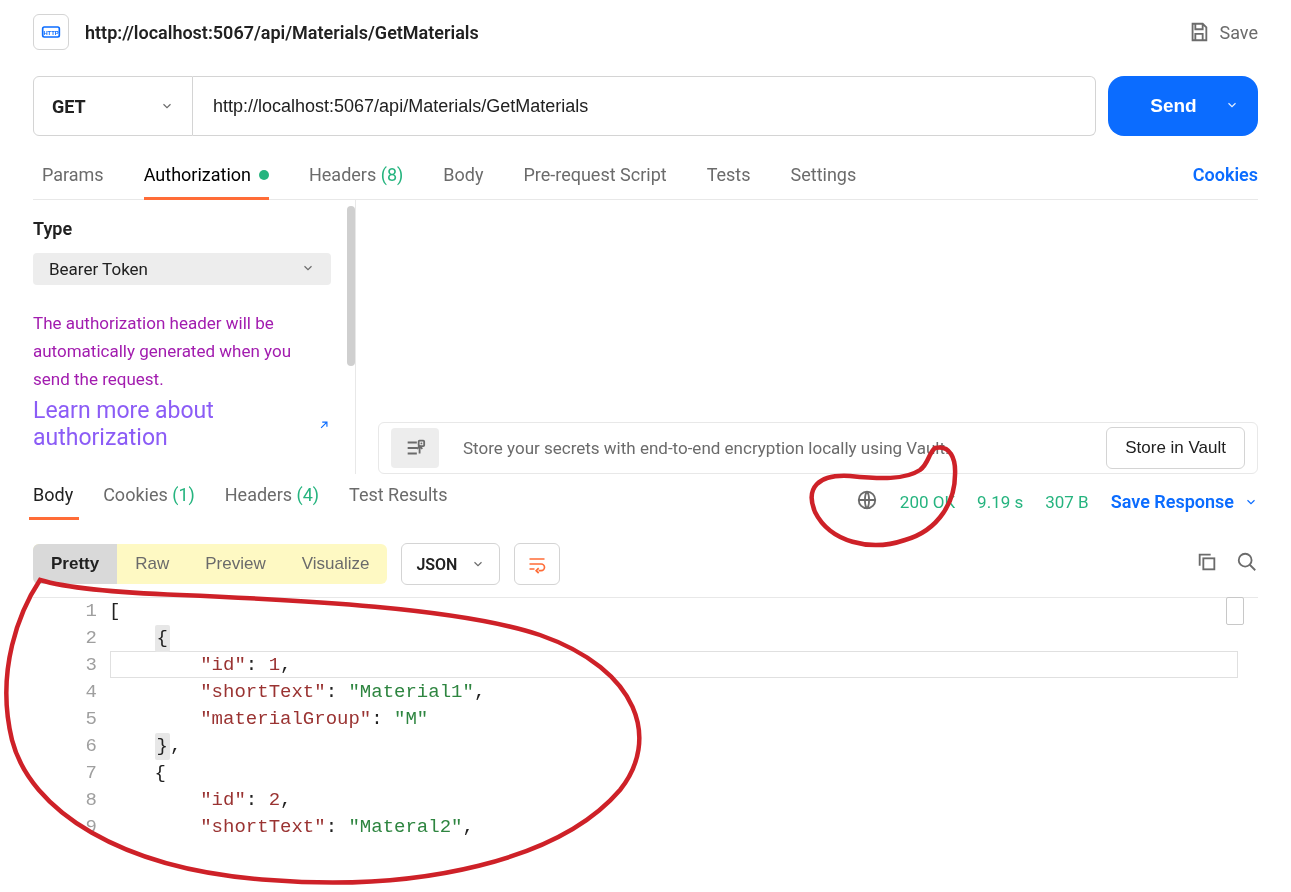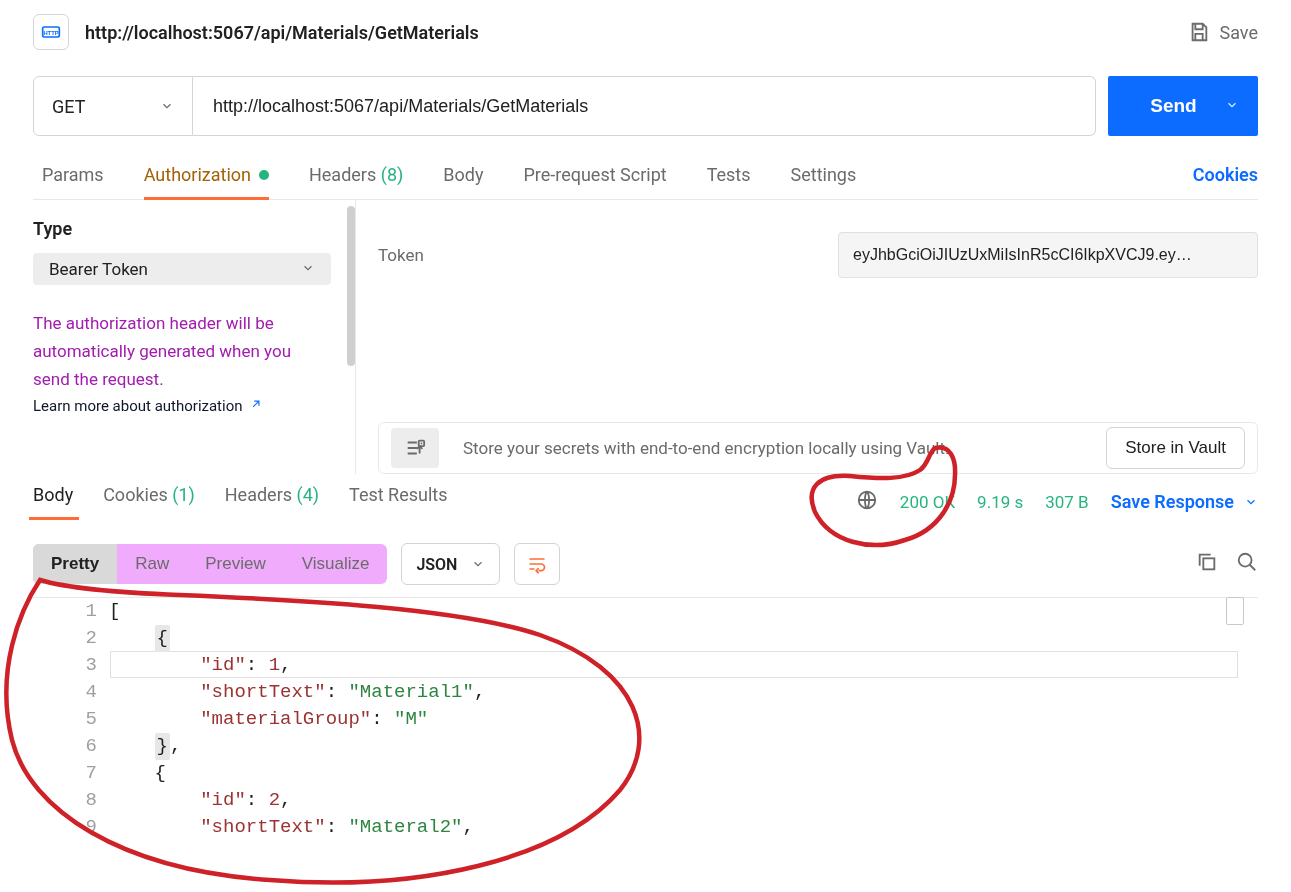--- a/index.html
+++ b/index.html
@@ -22,53 +22,53 @@
     width:36px;height:36px;border:1px solid #d4d4d4;border-radius:6px;
     display:flex;align-items:center;justify-content:center;background:#fff;
   }
   .hdr .title { font-size:18px; font-weight:600; color:#212121; flex:1; white-space:nowrap; }
   .save-btn { display:flex;align-items:center;gap:10px;font-size:18px;color:#6b6b6b;cursor:pointer; }
 
   
   .req-row { display:flex; gap:12px; margin-top:20px; height:60px; }
   .method {
     width:160px;border:1px solid #d4d4d4;border-radius:6px 0 0 6px;
-    display:flex;align-items:center;padding:0 18px;gap:8px;font-weight:400;font-size:18px;color:#212121;
+    display:flex;align-items:center;padding:0 18px;gap:8px;font-weight:700;font-size:18px;color:#212121;
     margin-right:-12px;
   }
   .method .chev { margin-left:auto; color:#6b6b6b; }
   .url {
     flex:1;border:1px solid #d4d4d4;border-left:none;border-radius:0 6px 6px 0;
     padding:0 20px;font-size:18px;color:#212121;outline:none;
   }
   .url::placeholder{color:#212121;}
   .send {
-    background:#0b6cff;color:#fff;font-weight:700;font-size:19px;border:none;border-radius:2px;
+    background:#0b6cff;color:#fff;font-weight:700;font-size:19px;border:none;border-radius:16px;
     width:150px;height:60px;display:flex;align-items:center;justify-content:center;gap:28px;cursor:pointer;padding-left:23px;
   }
 
   
   .rtabs-wrap { display:flex;align-items:center;margin-top:28px;border-bottom:1px solid #e8e8e8; }
   .rtabs { display:flex;gap:40px;font-size:18px;color:#6b6b6b;margin-left:9px; }
   .rtab { padding-bottom:14px;cursor:pointer;position:relative;white-space:nowrap; }
-  .rtab.active { color:#a16207; }
+  .rtab.active { color:#000000; }
   .rtab.active::after { content:"";position:absolute;left:0;right:0;bottom:-1px;height:3px;background:#ff6c37; }
   .dot-green { display:inline-block;width:10px;height:10px;border-radius:50%;background:#26b47f;margin-left:8px;vertical-align:1px; }
   .gcount { color:#26b47f; }
   .cookies-link { margin-left:auto;color:#0b6cff;font-weight:600;font-size:18px;padding-bottom:14px;cursor:pointer; }
 
   
   .auth-wrap { display:flex; height:274px; position:relative; }
   .auth-left { width:322px; padding:18px 24px 0 0; position:relative; }
   .auth-left::after { content:""; position:absolute; right:0; top:6px; width:8px; height:160px; background:#cfcfcf; border-radius:4px; }
   .type-lbl { font-size:18px; font-weight:600; color:#212121; margin-bottom:14px; }
   .type-sel { background:#ededed; height:32px; border-radius:4px; display:flex; align-items:center; padding:0 16px; font-size:17px; color:#212121; cursor:pointer; }
   .type-sel .chev { margin-left:auto; color:#6b6b6b; }
   .help-txt { font-size:17px; color:#a21caf; line-height:1.65; margin-top:24px; }
-  .help-link { color:#0f172a; font-size:15px; display:flex; align-items:center; gap:6px; cursor:pointer; margin-top:4px; }
+  .help-link { color:#8b5cf6; font-size:23px; display:flex; align-items:center; gap:6px; cursor:pointer; margin-top:4px; }
 
   .auth-right { flex:1; padding:32px 0 0 22px; border-left:1px solid #e8e8e8; display:flex; flex-direction:column; }
   .token-row { display:flex; align-items:center; gap:40px; }
   .token-lbl { font-size:17px; color:#6b6b6b; width:140px; }
   .token-inp { flex:0 0 auto; width:420px; margin-left:auto; background:#f5f5f5; border:1px solid #e0e0e0; border-radius:4px; height:46px; padding:0 14px; font-size:16px; color:#212121; outline:none; white-space:nowrap; overflow:hidden; text-overflow:ellipsis; }
 
   .vault-bar { margin-top:auto; display:flex; align-items:center; gap:24px; background:#fff; border:1px solid #e8e8e8; border-radius:6px; height:52px; padding:0 12px 0 34px; }
   .vault-icon { width:48px;height:40px;background:#ededed;border-radius:4px;display:flex;align-items:center;justify-content:center;margin-left:-22px; }
   .vault-bar .msg { flex:1; font-size:17px; color:#6b6b6b; }
   .vault-btn { border:1px solid #d4d4d4; background:#fff; border-radius:6px; padding:10px 18px; font-size:17px; color:#212121; cursor:pointer; }
@@ -80,21 +80,21 @@
   .resp-tab.active { color:#212121; }
   .resp-tab.active::after { content:"";position:absolute;left:-4px;right:auto;width:50px;bottom:-1px;height:3px;background:#ff6c37; }
   .resp-right { margin-left:auto; display:flex; align-items:center; gap:22px; }
   .globe-ico { color:#6b6b6b; }
   .stat-ok, .stat-time { color:#26b47f; font-size:17px; }
   .stat-size { color:#26b47f; font-size:17px;text-align:right; }
   .save-resp { color:#0b6cff; font-weight:600; display:flex; align-items:center; gap:10px; cursor:pointer; }
 
   
   .ptoolbar { display:flex; align-items:center; gap:14px; margin-top:24px; }
-  .pseg { display:flex; background:#f0abfc; border-radius:6px; overflow:hidden; }
+  .pseg { display:flex; background:#fef9c3; border-radius:6px; overflow:hidden; }
   .pseg button { border:none; background:transparent; padding:10px 18px; font-size:17px; color:#6b6b6b; cursor:pointer; }
   .pseg button.active { background:#d9d9d9; color:#212121; font-weight:600; }
   .fmt-sel { border:1px solid #d4d4d4; border-radius:6px; height:42px; display:flex; align-items:center; padding:0 14px; gap:14px; font-weight:600; cursor:pointer; }
   .wrap-btn { width:46px;height:42px;border:1px solid #d4d4d4;border-radius:6px;display:flex;align-items:center;justify-content:center;cursor:pointer; }
   .ptoolbar .right { margin-left:auto; display:flex; gap:18px; color:#6b6b6b; }
 
   
   .code-area { margin-top:12px; border-top:1px solid #e8e8e8; font-family: Consolas, "Courier New", monospace; font-size:19px; line-height:27px; }
   .code-row { display:flex; }
   .ln { width:76px; text-align:right; padding-right:12px; color:#9f9f9f; user-select:none; }
@@ -183,24 +183,20 @@
       <div class="help-link">
         <span>Learn more about authorization</span>
         <span>
           <svg width="14" height="14" viewBox="0 0 24 24">
               <path fill="none" stroke="#0b6cff" stroke-width="2" d="M7 17L17 7 M9 7h8v8"></path>
             </svg>
         </span>
       </div>
     </div>
     <div class="auth-right">
-      <div class="token-row">
-        <div class="token-lbl">Token</div>
-        <input class="token-inp" value="eyJhbGciOiJIUzUxMiIsInR5cCI6IkpXVCJ9.ey…" style="">
-      </div>
       <div class="vault-bar">
         <div class="vault-icon">
           <svg width="22" height="22" viewBox="0 0 24 24">
               <path fill="none" stroke="#6b6b6b" stroke-width="2" d="M4 6h10M4 12h10M4 18h10 M17 10v8 M14 13l3-3 3 3"></path>
               <rect x="16" y="4" width="6" height="6" rx="1" fill="none" stroke="#6b6b6b" stroke-width="2"></rect>
               <circle cx="19" cy="7" r="1" fill="#6b6b6b"></circle>
             </svg>
         </div>
         <div class="msg">Store your secrets with end-to-end encryption locally using Vault.</div>
         <button class="vault-btn">Store in Vault</button>

